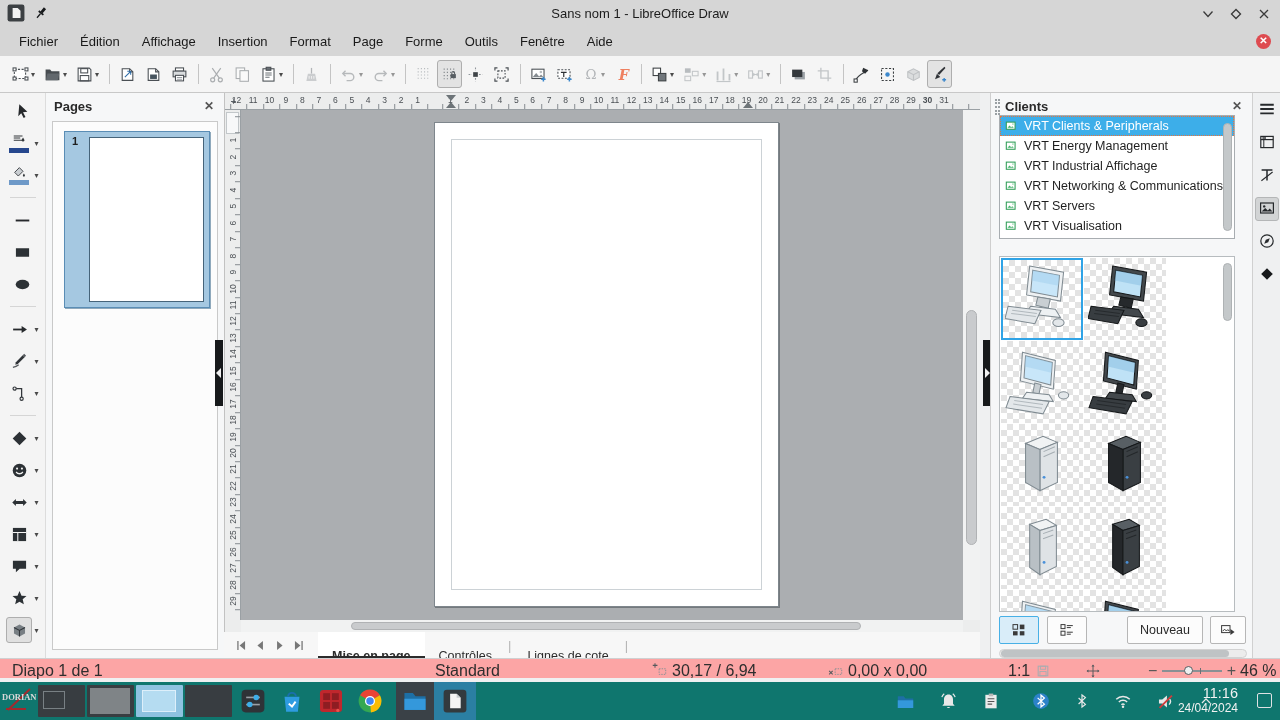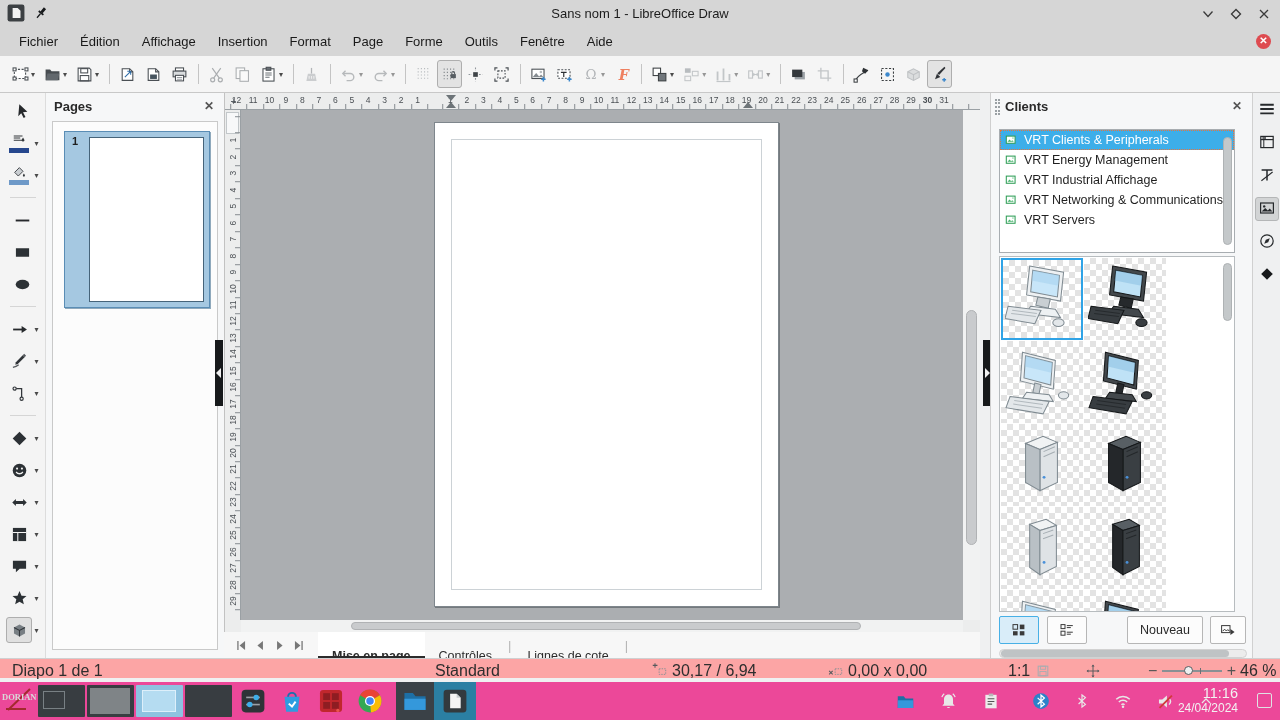--- a/index.html
+++ b/index.html
@@ -73,21 +73,21 @@
   .splitter{position:absolute;width:8px;height:66px;background:#17191b;top:340px}
   .splitter.left{left:215px}.splitter.right{left:983px}
   .splitter .arrow{position:absolute;top:28px;width:0;height:0;border-top:5px solid transparent;border-bottom:5px solid transparent}
   .splitter.left .arrow{left:1px;border-right:5px solid #f0f0f0}
   .splitter.right .arrow{left:2px;border-left:5px solid #f0f0f0}
 
   
   .gallery-panel{position:absolute;left:990px;top:93px;width:262px;bottom:62px;background:#f6f7f8;border-left:1px solid #cfcfcf}
   .ghead{height:26px;display:flex;align-items:center;padding:0 8px 0 14px;font-weight:bold;font-size:13px;color:#2a2a2a}
   .gdots{position:absolute;left:4px;top:6px;width:5px;height:16px;border-left:2px dotted #9aa0a4;border-right:2px dotted #9aa0a4}
-  .glist-wrap{position:absolute;left:8px;top:36px;width:236px;height:124px;background:#fff;border:1px solid #a8adb1;overflow:hidden}
+  .glist-wrap{position:absolute;left:8px;top:22px;width:236px;height:124px;background:#fff;border:1px solid #a8adb1;overflow:hidden}
   .gcat{height:20px;display:flex;align-items:center;gap:6px;padding:0 4px;font-size:12.5px;color:#1f1f1f;white-space:nowrap;border:1px solid transparent}
   .gcat.selected{background:#3daee9;color:#fff;border:1px dotted #e8743c}
   .gscroll{position:absolute;right:2px;top:3px;bottom:3px;width:9px;border-radius:5px}
   .gscroll .thumb{position:absolute;left:0;right:0;background:#c4c8ca;border:1px solid #aeb2b4;border-radius:5px}
   .gthumbs-wrap{position:absolute;left:8px;top:163px;width:236px;height:356px;background:#fff;border:1px solid #b7bcbf;overflow:hidden}
   .gcell{position:absolute;width:82px;height:82px;display:flex;align-items:center;justify-content:center;
          background-color:#fff;
          background-image:linear-gradient(45deg,#e3e3e3 25%,transparent 25%,transparent 75%,#e3e3e3 75%),
                           linear-gradient(45deg,#e3e3e3 25%,transparent 25%,transparent 75%,#e3e3e3 75%);
          background-size:12px 12px;background-position:0 0,6px 6px}
@@ -113,21 +113,21 @@
 
   
   .statusbar{position:absolute;left:0;right:0;top:658px;height:20px;background:#fca5a5;border-top:1px solid #cfd0d1;font-size:16px;color:#2e2e2e}
   .sb{position:absolute;top:0;height:24px;display:flex;align-items:center;gap:5px}
   .zslider{position:absolute;left:1148px;top:0;width:88px;height:24px;display:flex;align-items:center;color:#555}
   .ztrack{flex:1;height:2px;background:#8a9094;margin:0 5px;position:relative}
   .zthumb{position:absolute;left:36%;top:-4px;width:9px;height:9px;border:1px solid #565b60;border-radius:50%;background:#eff0f1}
   .znotch{position:absolute;left:64%;top:-2px;width:1px;height:6px;background:#6a7075}
 
   
-  .taskbar{position:absolute;left:0;right:0;top:682px;height:38px;background:#ec4899}
+  .taskbar{position:absolute;left:0;right:0;top:682px;height:38px;background:#0f766e}
   .tklogo{position:absolute;left:1px;top:2px;width:36px;height:34px}
   .pager{position:absolute;left:38px;top:3px;height:32px;display:flex;gap:2px}
   .pcell{width:47px;height:32px;background:#383d41;position:relative;border-radius:1px}
   .pcell.active{background:#8ec2e0}
   .pwin-outline{position:absolute;left:5px;top:6px;width:22px;height:18px;border:1px solid #788084}
   .pwin-filled{position:absolute;left:3px;top:3px;width:40px;height:26px;background:#7f8487}
   .pcell.active .pwin-filled{left:6px;top:5px;width:34px;height:22px;background:#b5dcf1;border:1px solid #ddeffa}
   .approw{position:absolute;left:240px;top:0;height:38px;display:flex;align-items:center}
   .appic{width:26px;height:26px;margin-right:13px;display:flex}
   .apptile{width:38px;height:38px;display:flex;align-items:center;justify-content:center;margin-right:0}
@@ -785,20 +785,30 @@
       <div class="gcat">
           <span class="gcaticon" style="display: inline-flex;">
             <svg width="13" height="13" viewBox="0 0 16 16">
               <rect x="1.6" y="2.6" width="10.8" height="8.8" fill="#fff" stroke="#2f9e57" stroke-width="1.3"></rect>
               <path d="M3 9.6l2.6-2.8 2 2.2 1.4-1.4 1.8 2z" fill="#45b56b"></path>
               <circle cx="9.8" cy="5" r="1" fill="#86d39e"></circle>
             </svg>
           </span>
           <span>VRT Servers</span>
         </div>
+      <div class="gcat">
+          <span class="gcaticon" style="display: inline-flex;">
+            <svg width="13" height="13" viewBox="0 0 16 16">
+              <rect x="1.6" y="2.6" width="10.8" height="8.8" fill="#fff" stroke="#2f9e57" stroke-width="1.3"></rect>
+              <path d="M3 9.6l2.6-2.8 2 2.2 1.4-1.4 1.8 2z" fill="#45b56b"></path>
+              <circle cx="9.8" cy="5" r="1" fill="#86d39e"></circle>
+            </svg>
+          </span>
+          <span>VRT Visualisation</span>
+        </div>
       <div class="gscroll">
           <div class="thumb" style="top:4px;height:108px"></div>
         </div>
     </div>
     <div class="gthumbs-wrap" id="gthumbs">
       <div class="gscroll" style="top:4px;bottom:4px">
           <div class="thumb" style="top:2px;height:58px"></div>
         </div>
     <div class="gcell selected" style="left: 1px; top: 1px;">
           <svg width="74" height="74" viewBox="0 0 72 72">

